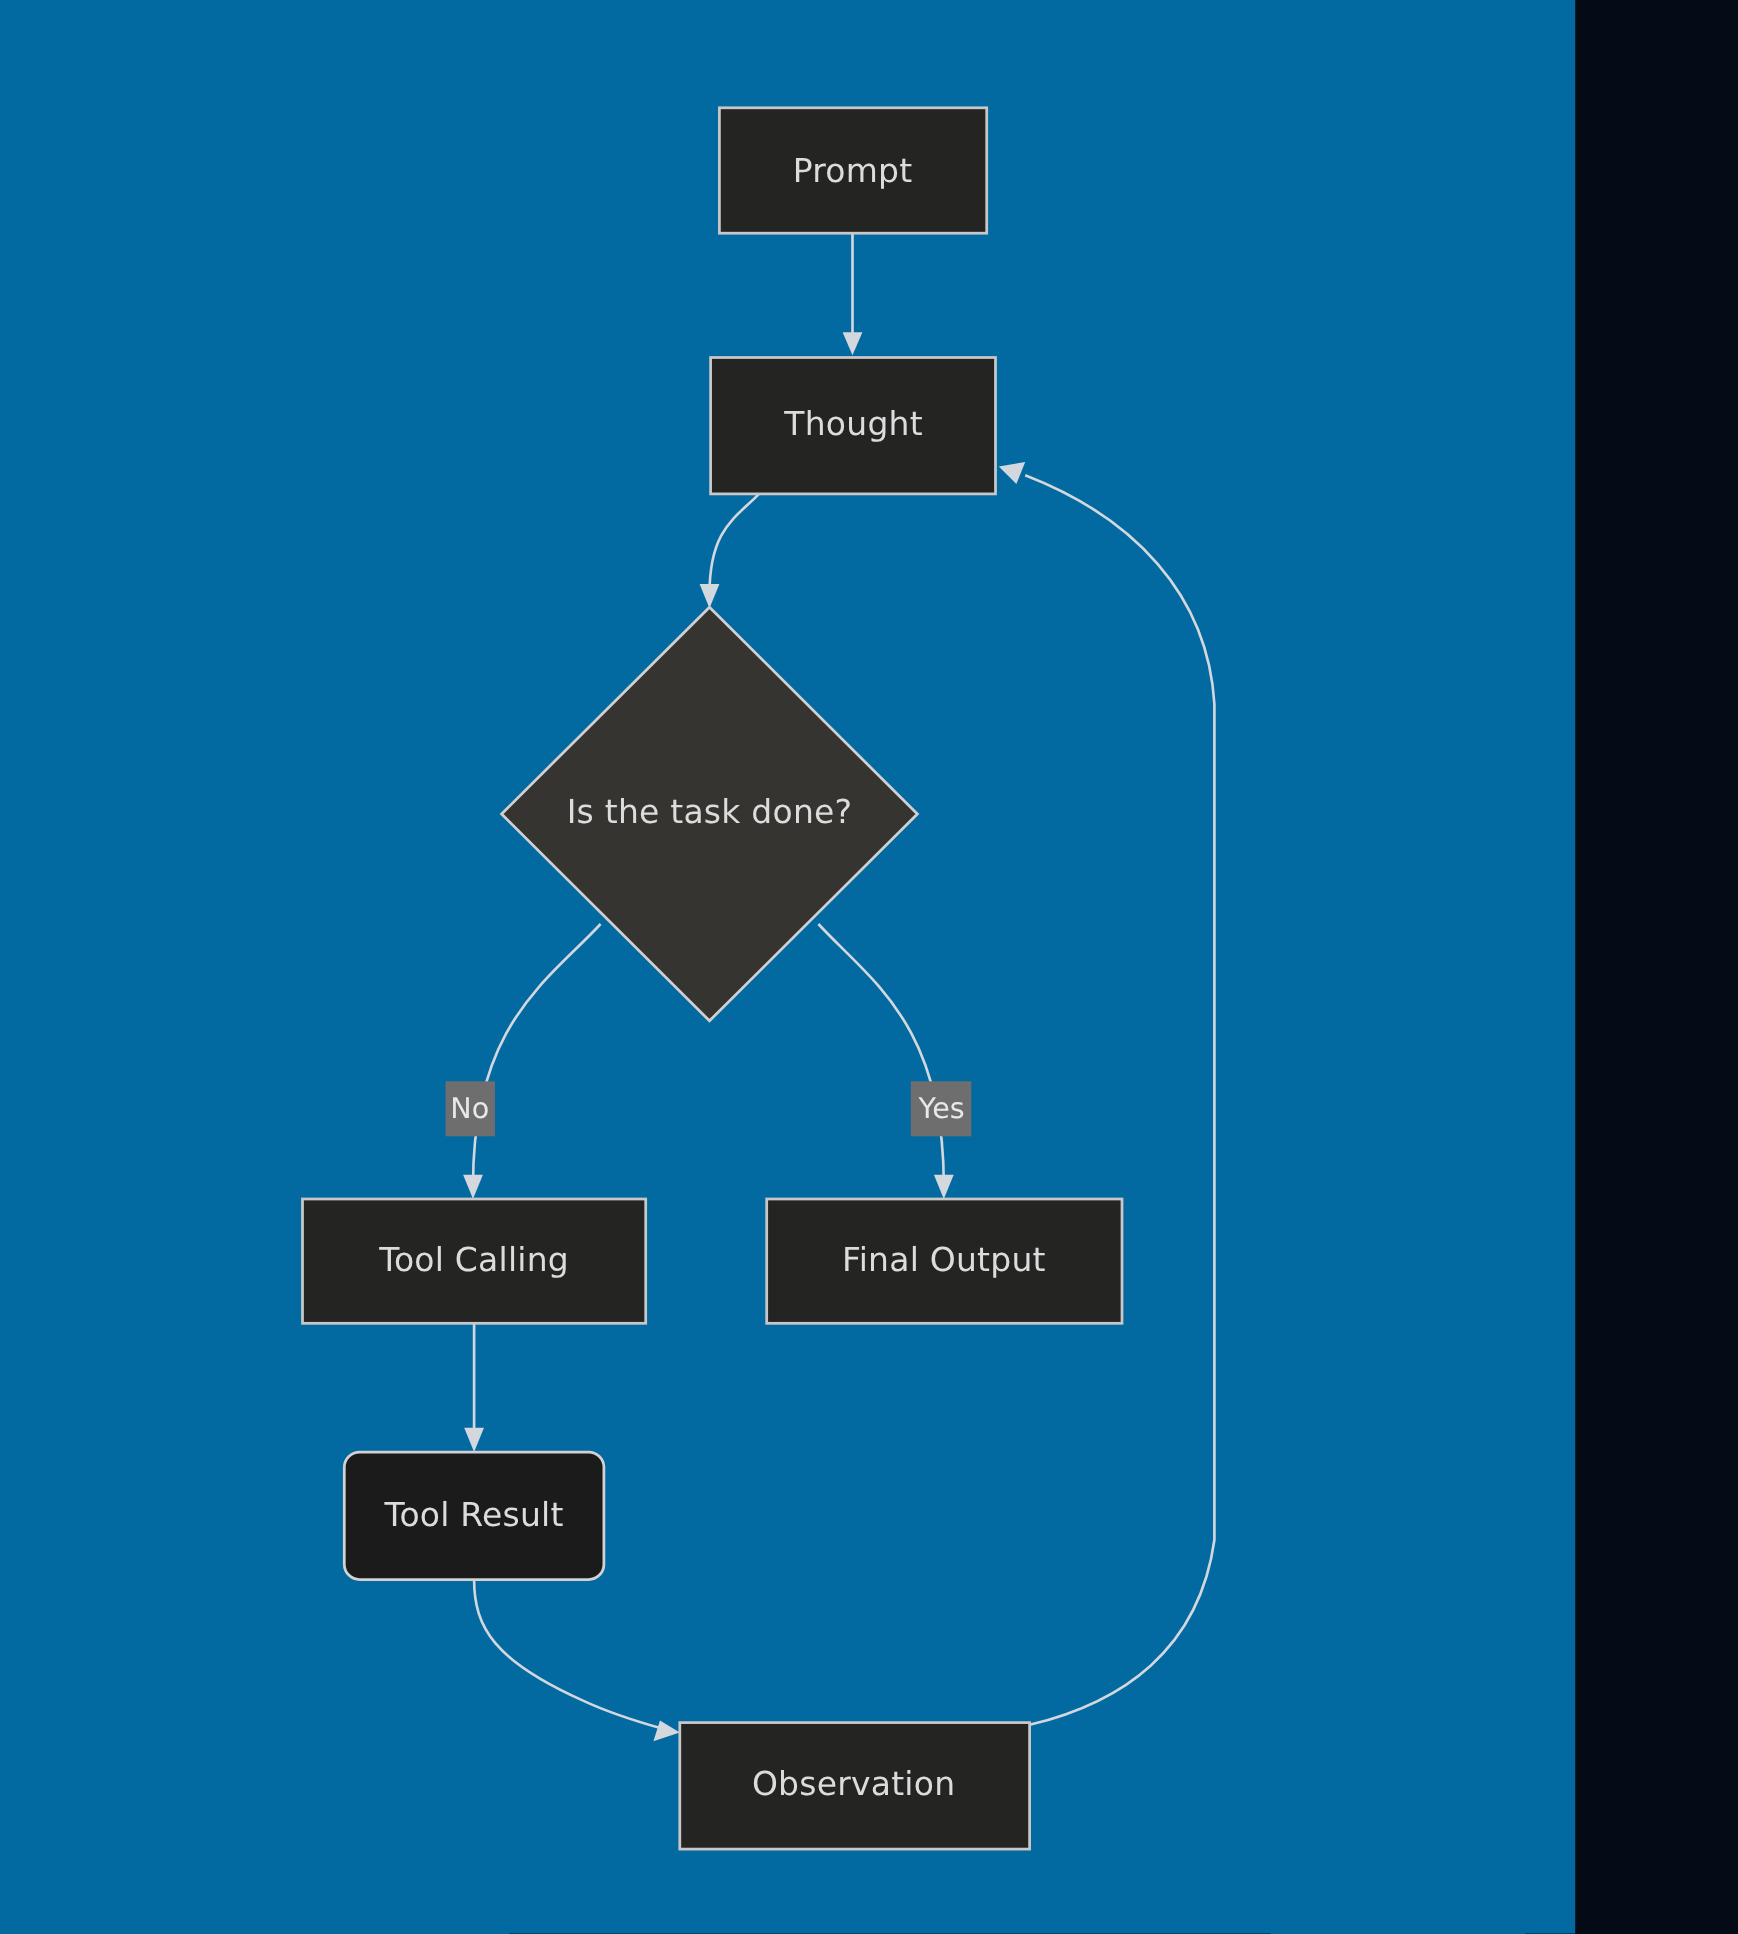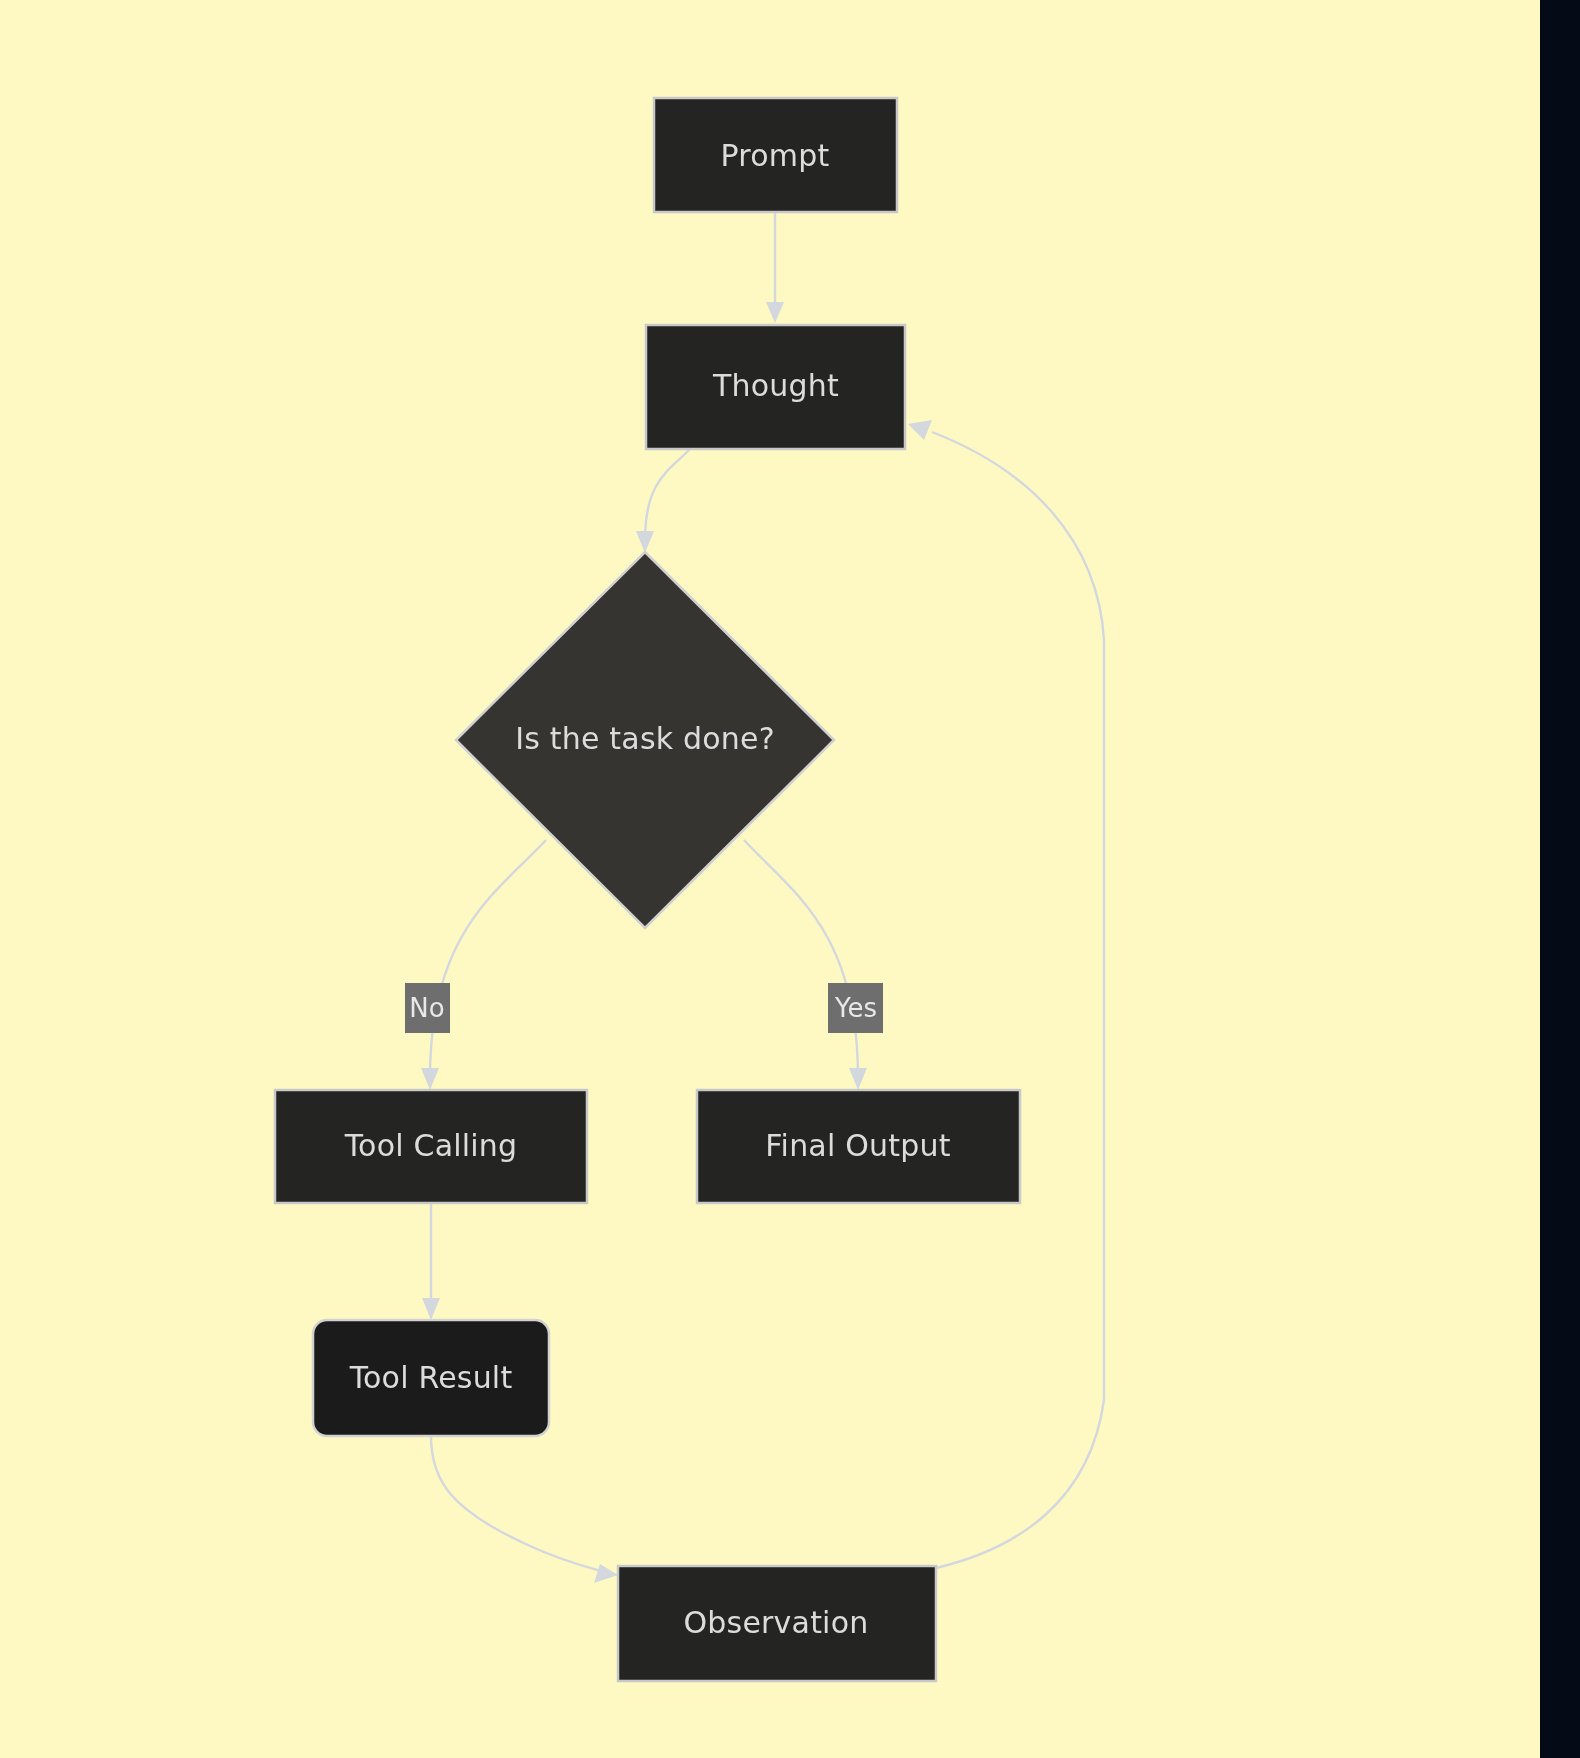--- a/index.html
+++ b/index.html
@@ -9,23 +9,23 @@
     background: #040b17;
   }
   body {
     width: 1580px;
     height: 1758px;
     overflow: hidden;
     font-family: "DejaVu Sans", sans-serif;
   }
   #diagram-root {
     position: relative;
-    width: 1540px;
+    width: 1432px;
     height: 1758px;
-    background: #fef9c3;
+    background: #0369a1;
   }
   #flow-svg {
     position: absolute;
     top: 0;
     left: 0;
     width: 1580px;
     height: 1758px;
     display: block;
   }
   .node-label {

